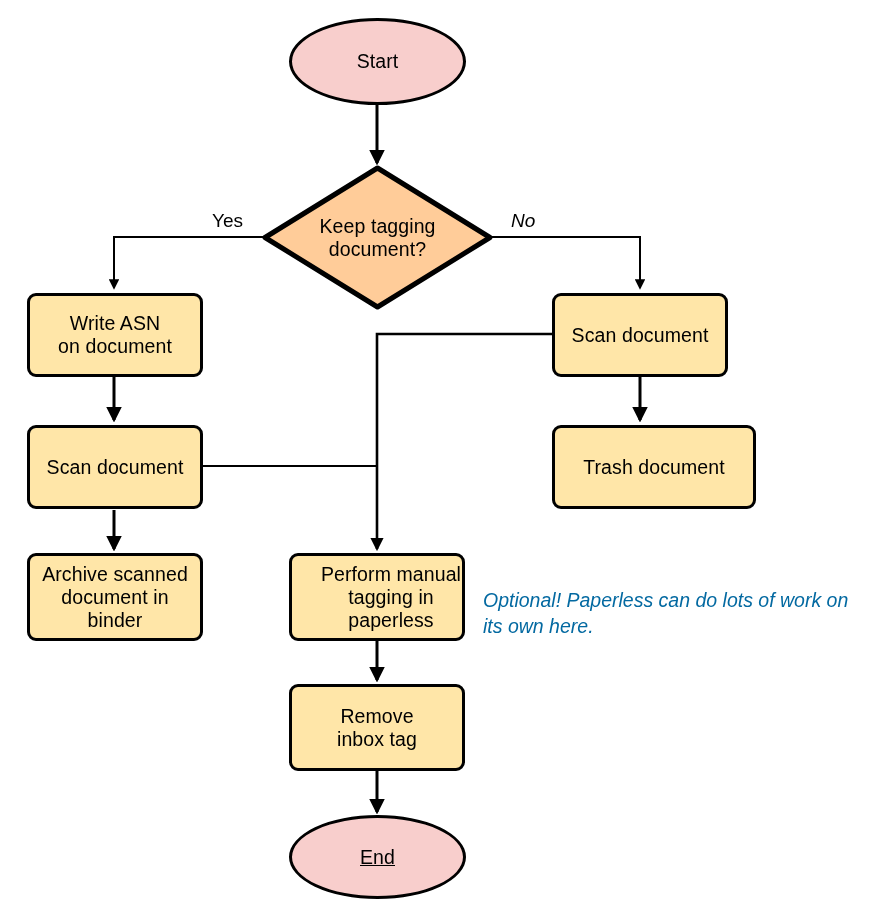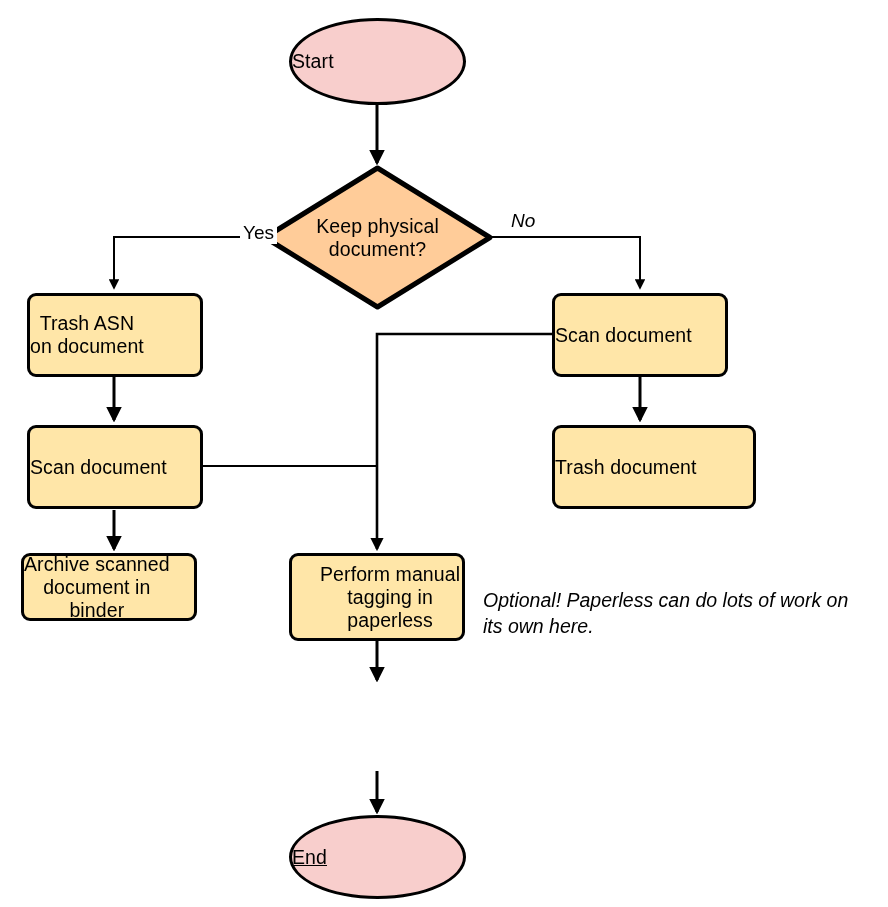--- a/index.html
+++ b/index.html
@@ -24,21 +24,21 @@
     left: 0;
     top: 0;
     width: 888px;
     height: 907px;
   }
   .node {
     position: absolute;
     box-sizing: border-box;
     display: flex;
     align-items: center;
-    justify-content: flex-start;
+    justify-content: center;
     text-align: center;
     z-index: 2;
   }
   .node-label {
     display: block;
     line-height: 1.18;
     white-space: pre-line;
     font-size: 19.5px;
     letter-spacing: 0.1px;
   }
@@ -79,21 +79,21 @@
     z-index: 3;
     background: #ffffff;
     padding: 0 3px;
     white-space: nowrap;
   }
   .note {
     position: absolute;
     font-style: italic;
     font-size: 19.5px;
     line-height: 1.32;
-    color: #000000;
+    color: #0369a1;
     z-index: 3;
     white-space: pre-line;
   }
 </style>
 </head>
 <body>
 
 <div id="canvas">
 
   <svg id="edges" viewBox="0 0 888 907" width="888" height="907" xmlns="http://www.w3.org/2000/svg">
@@ -129,57 +129,61 @@
 
   <div class="node terminal" style="left:289px; top:18px; width:177px; height:87px;">
     <span class="node-label">Start</span>
   </div>
 
   <div class="decision-wrap" style="left:262px; top:165px; width:231px; height:145px;">
     <svg width="231" height="145" viewBox="0 0 231 145" xmlns="http://www.w3.org/2000/svg">
       <polygon points="115.5,3 228,72.5 115.5,142 3,72.5" fill="#ffcc99" stroke="#000000" stroke-width="5" stroke-linejoin="round"></polygon>
     </svg>
     <div class="decision-text">
-      <span class="node-label">Keep physical
+      <span class="node-label">Keep tagging
 document?</span>
     </div>
   </div>
 
-  <div class="edge-label" style="left:209px; top:222px;margin-left:31px;">Yes</div>
+  <div class="edge-label" style="left:209px; top:210px;">Yes</div>
   <div class="edge-label" style="left:508px; top:210px;font-style:italic;">No</div>
 
   <div class="node process" style="left:27px; top:293px; width:176px; height:84px;">
-    <span class="node-label">Trash ASN
+    <span class="node-label">Write ASN
 on document</span>
   </div>
 
   <div class="node process" style="left:27px; top:425px; width:176px; height:84px;">
     <span class="node-label">Scan document</span>
   </div>
 
-  <div class="node process" style="left:21px; top:553px; width:176px; height:68px;">
+  <div class="node process" style="left:27px; top:553px; width:176px; height:88px;">
     <span class="node-label">Archive scanned
 document in
 binder</span>
   </div>
 
   <div class="node process" style="left:552px; top:293px; width:176px; height:84px;">
     <span class="node-label">Scan document</span>
   </div>
 
   <div class="node process" style="left:552px; top:425px; width:204px; height:84px;">
     <span class="node-label">Trash document</span>
   </div>
 
   <div class="node process" style="left:289px; top:553px; width:176px; height:88px;padding-left:28px;">
     <span class="node-label">Perform manual
 tagging in
 paperless</span>
   </div>
 
+  <div class="node process" style="left:289px; top:684px; width:176px; height:87px;">
+    <span class="node-label">Remove
+inbox tag</span>
+  </div>
 
   <div class="node terminal" style="left:289px; top:815px; width:177px; height:84px;text-decoration:underline;">
     <span class="node-label">End</span>
   </div>
 
   <div class="note" style="left:483px; top:588px; width:400px;">Optional! Paperless can do lots of work on
 its own here.</div>
 
 </div>
 

